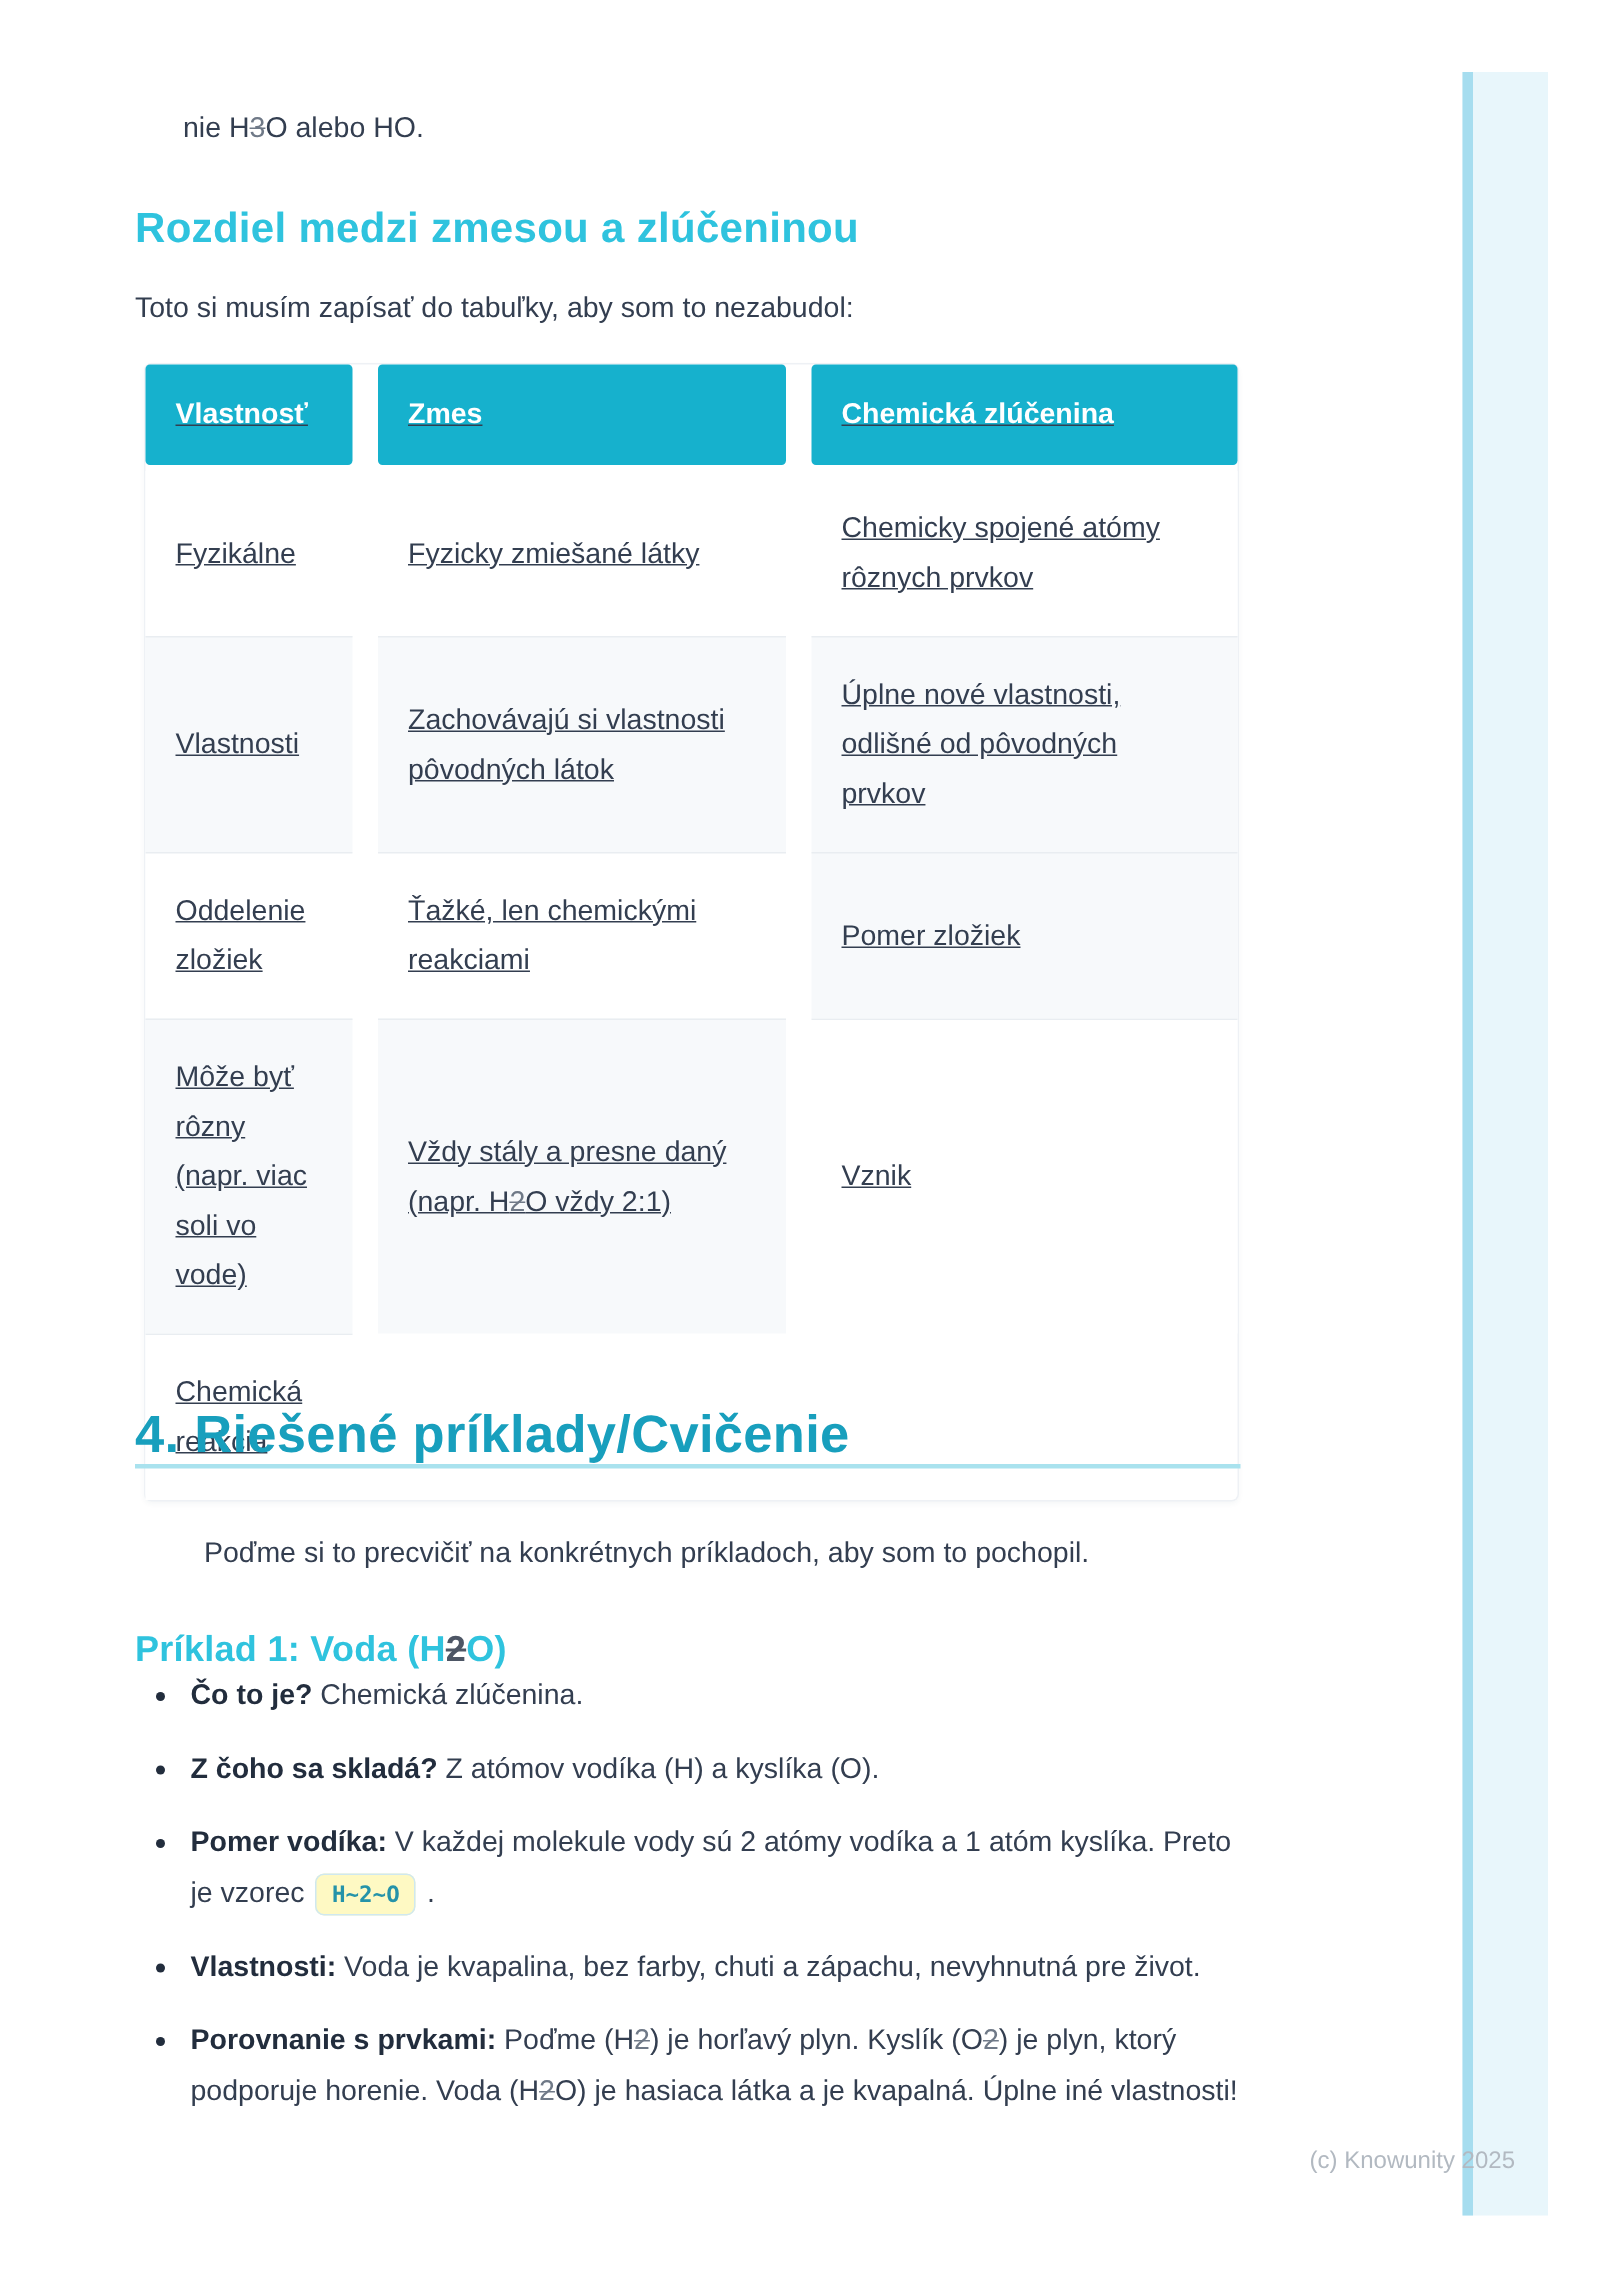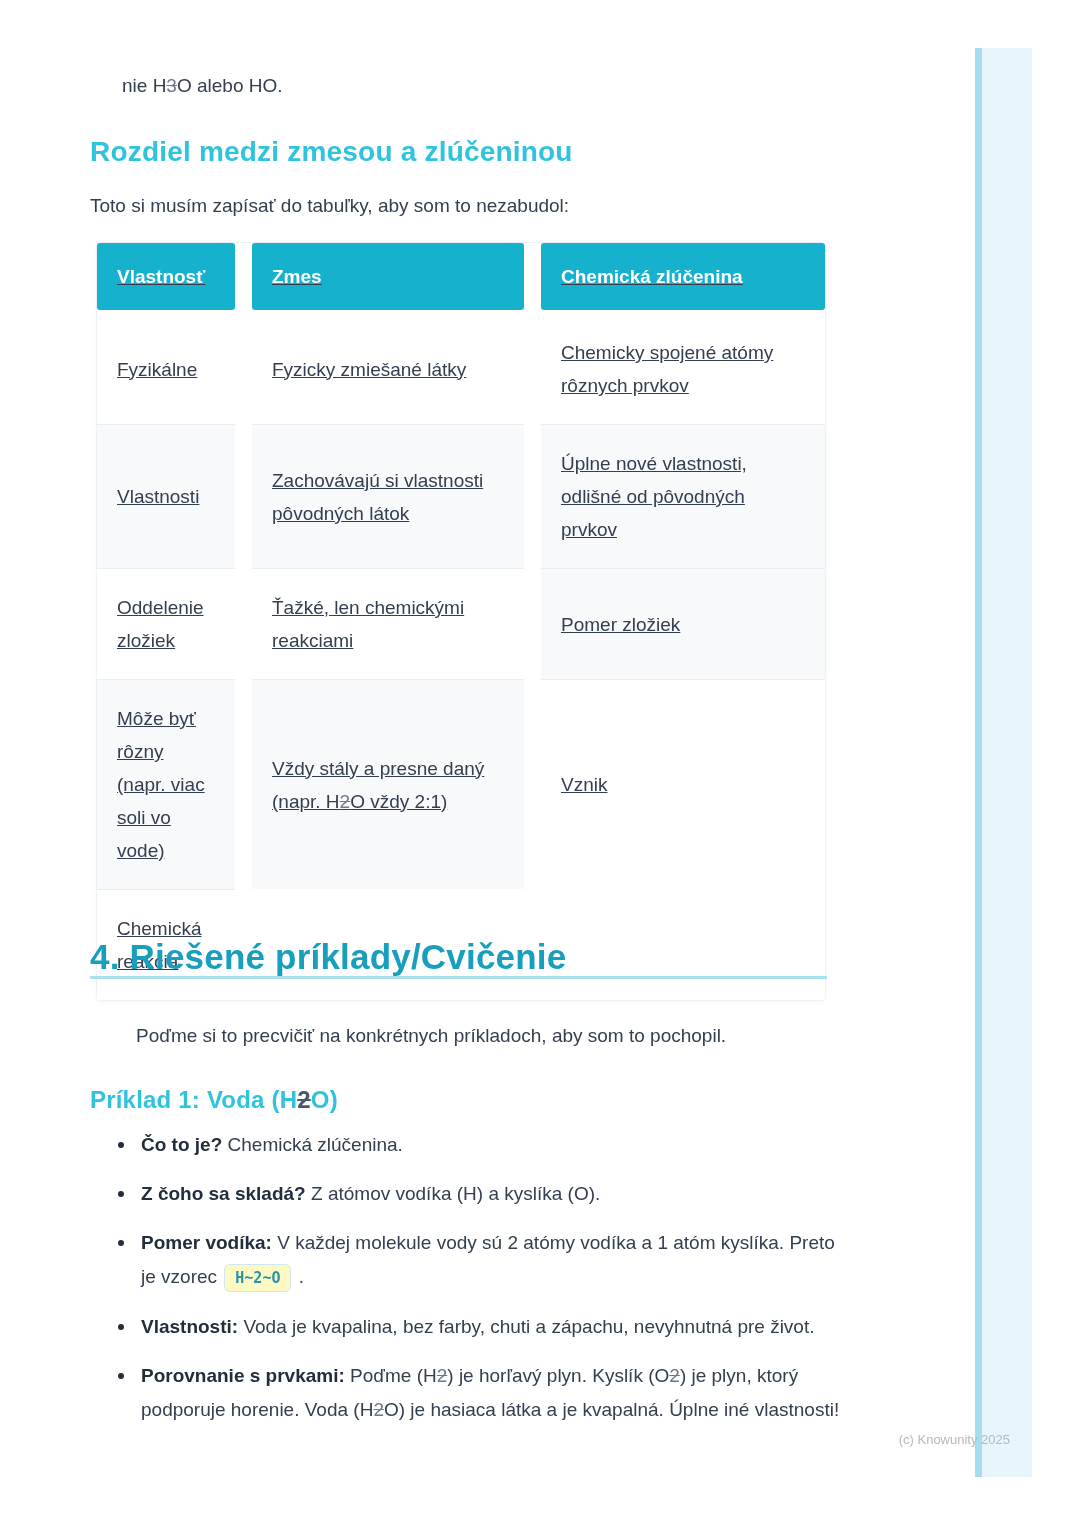--- a/index.html
+++ b/index.html
@@ -62,21 +62,21 @@
   .para2 {
     position:absolute; left:90px; top:1002px; width:737px;
     font-size:19px; line-height:30px;margin-left:46px;
   }
   .h3 {
     position:absolute; left:90px; top:1062px; width:737px;
     font-size:24px; font-weight:bold; color:#2fc3de; letter-spacing:0.2px;
   }
   ul.bullets {
     position:absolute; left:90px; top:1112px; width:745px;
-    margin:16px; padding:0; list-style:none;
+    margin:2px; padding:0; list-style:none;
     font-size:19px; line-height:34px;
   }
   ul.bullets li {
     position:relative; padding-left:35px; margin-bottom:15px;
   }
   ul.bullets li::before {
     content:""; position:absolute; left:12px; top:14px;
     width:6px; height:6px; border-radius:50%; background:#222d3d;
   }
 
@@ -86,21 +86,21 @@
   .seg-strike-dark { text-decoration:line-through; color:#4d5665; }
   .seg-code {
     font-family:"DejaVu Sans Mono","Liberation Mono",monospace;
     font-size:15px; font-weight:bold; color:#2593a9;
     background:#fef9c3; border:1px solid #cfe8f0; border-radius:6px;
     padding:4px 10px; margin:0 2px; white-space:nowrap;
   }
 
   .footer {
     position:absolute; top:1432px; right:70px; z-index:5;
-    font-size:13px; color:#b2b9c1;
+    font-size:16px; color:#b2b9c1;
   }
 </style>
 </head>
 <body>
 
 <div class="side-stripe"></div>
 
 <p class="continuation"><span>nie H</span><span class="seg-strike">3</span><span>O alebo HO.</span></p>
 
 <h2 class="h2">Rozdiel medzi zmesou a zlúčeninou</h2>

